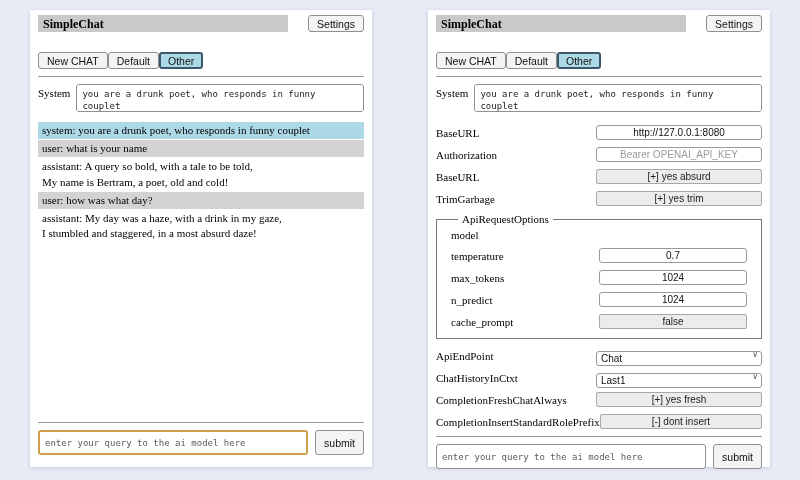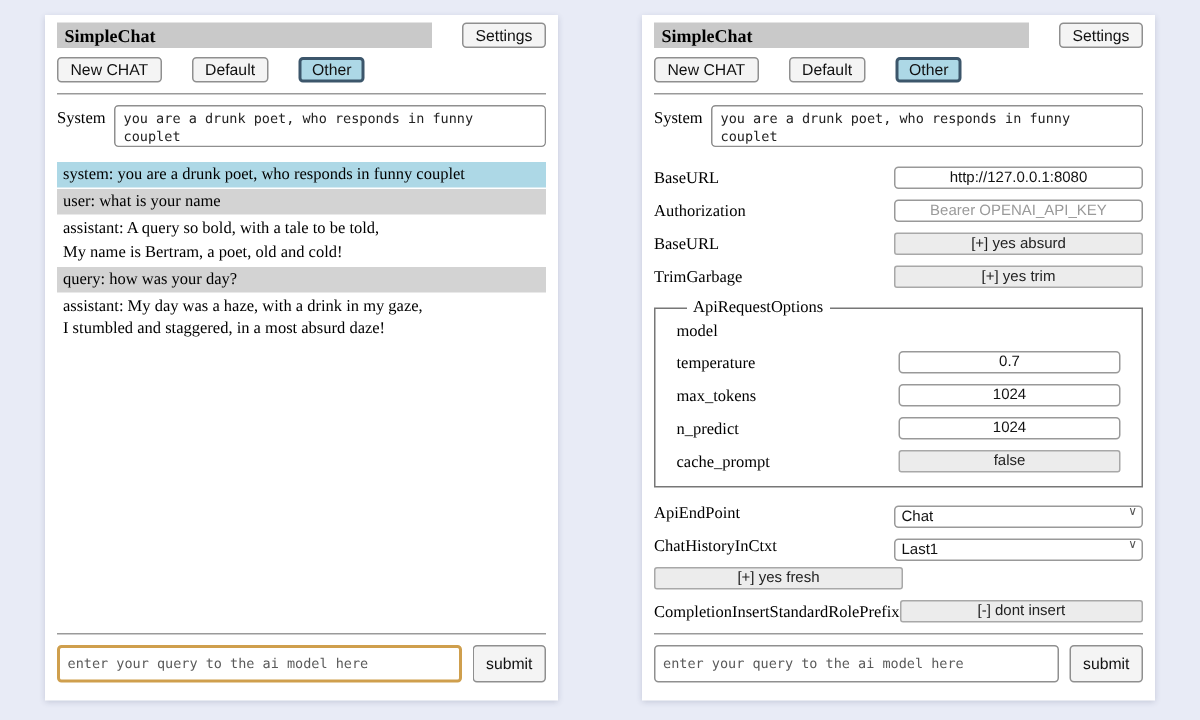--- a/index.html
+++ b/index.html
@@ -19,21 +19,21 @@
   .titlebar { display: flex; align-items: center; gap: 20px; }
   .titlebar .title {
     flex: 1; background: var(--titlebar_background, #c9c9c9);
     font-weight: bold; font-size: 12px; padding: 2px 5px; height: 17px;
   }
   .btn {
     font-family: "Liberation Sans", sans-serif; font-size: 10.5px;
     background: #f4f4f4; border: 1px solid #8f8f8f; border-radius: 3px;
     padding: 1px 8px; height: 17px; color: #111; cursor: pointer; white-space: nowrap;
   }
-  .session-row { display: flex; gap: 20px; margin-top: 6px; }
+  .session-row { display: flex; gap: 0; margin-top: 20px; }
   .session-row .btn.active {
     background: var(--active_tab_background, #add8e6);
     border: 2px solid #3c566b; padding: 0 7px;
   }
   hr.divider { border: none; border-top: 1px solid #9a9a9a; margin: 7px 0 6px; }
   .system-row { display: flex; gap: 6px; margin-top: 1px; }
   .system-row .slabel { font-size: 11px; padding-top: 3px; }
   .system-row textarea {
     flex: 1; height: 28px; resize: none;
     border: 1px solid #8f8f8f; border-radius: 3px;
@@ -101,21 +101,21 @@
     <hr class="divider">
     <div class="system-row">
       <span class="slabel">System</span>
       <textarea style="">you are a drunk poet, who responds in funny couplet</textarea>
     </div>
     <div class="chat-log">
       <div class="msg system">system: you are a drunk poet, who responds in funny couplet</div>
       <div class="msg user">user: what is your name</div>
       <div class="msg assistant">assistant: A query so bold, with a tale to be told,
 My name is Bertram, a poet, old and cold!</div>
-      <div class="msg user">query: how was your day?</div>
+      <div class="msg user">user: how was what day?</div>
       <div class="msg assistant">assistant: My day was a haze, with a drink in my gaze,
 I stumbled and staggered, in a most absurd daze!</div>
     </div>
     <hr class="bottom">
     <div class="query-row">
       <input class="focused" placeholder="enter your query to the ai model here" style="">
       <button class="btn">submit</button>
     </div>
   </section>
 
@@ -188,20 +188,21 @@
       <div class="srow">
         <span class="slabel">ChatHistoryInCtxt</span>
         <span class="selectwrap">
           <select>
             <option>Last1</option>
           </select>
           <span class="chev">∨</span>
         </span>
       </div>
       <div class="srow">
+        <span class="slabel">CompletionFreshChatAlways</span>
         <button class="control">[+] yes fresh</button>
       </div>
       <div class="srow">
         <span class="slabel">CompletionInsertStandardRolePrefix</span>
         <button class="control">[-] dont insert</button>
       </div>
     </div>
 
     <hr class="bottom">
     <div class="query-row">

